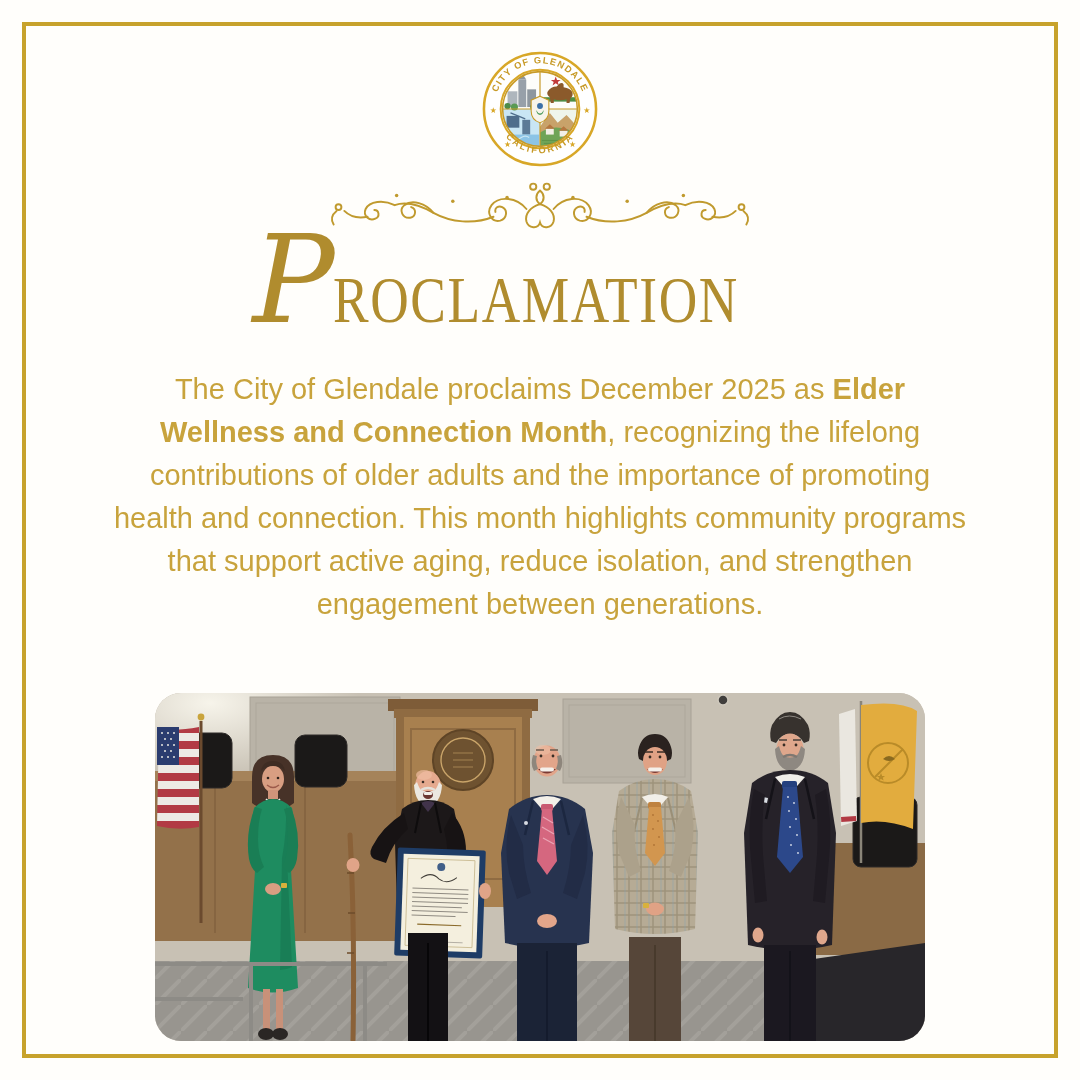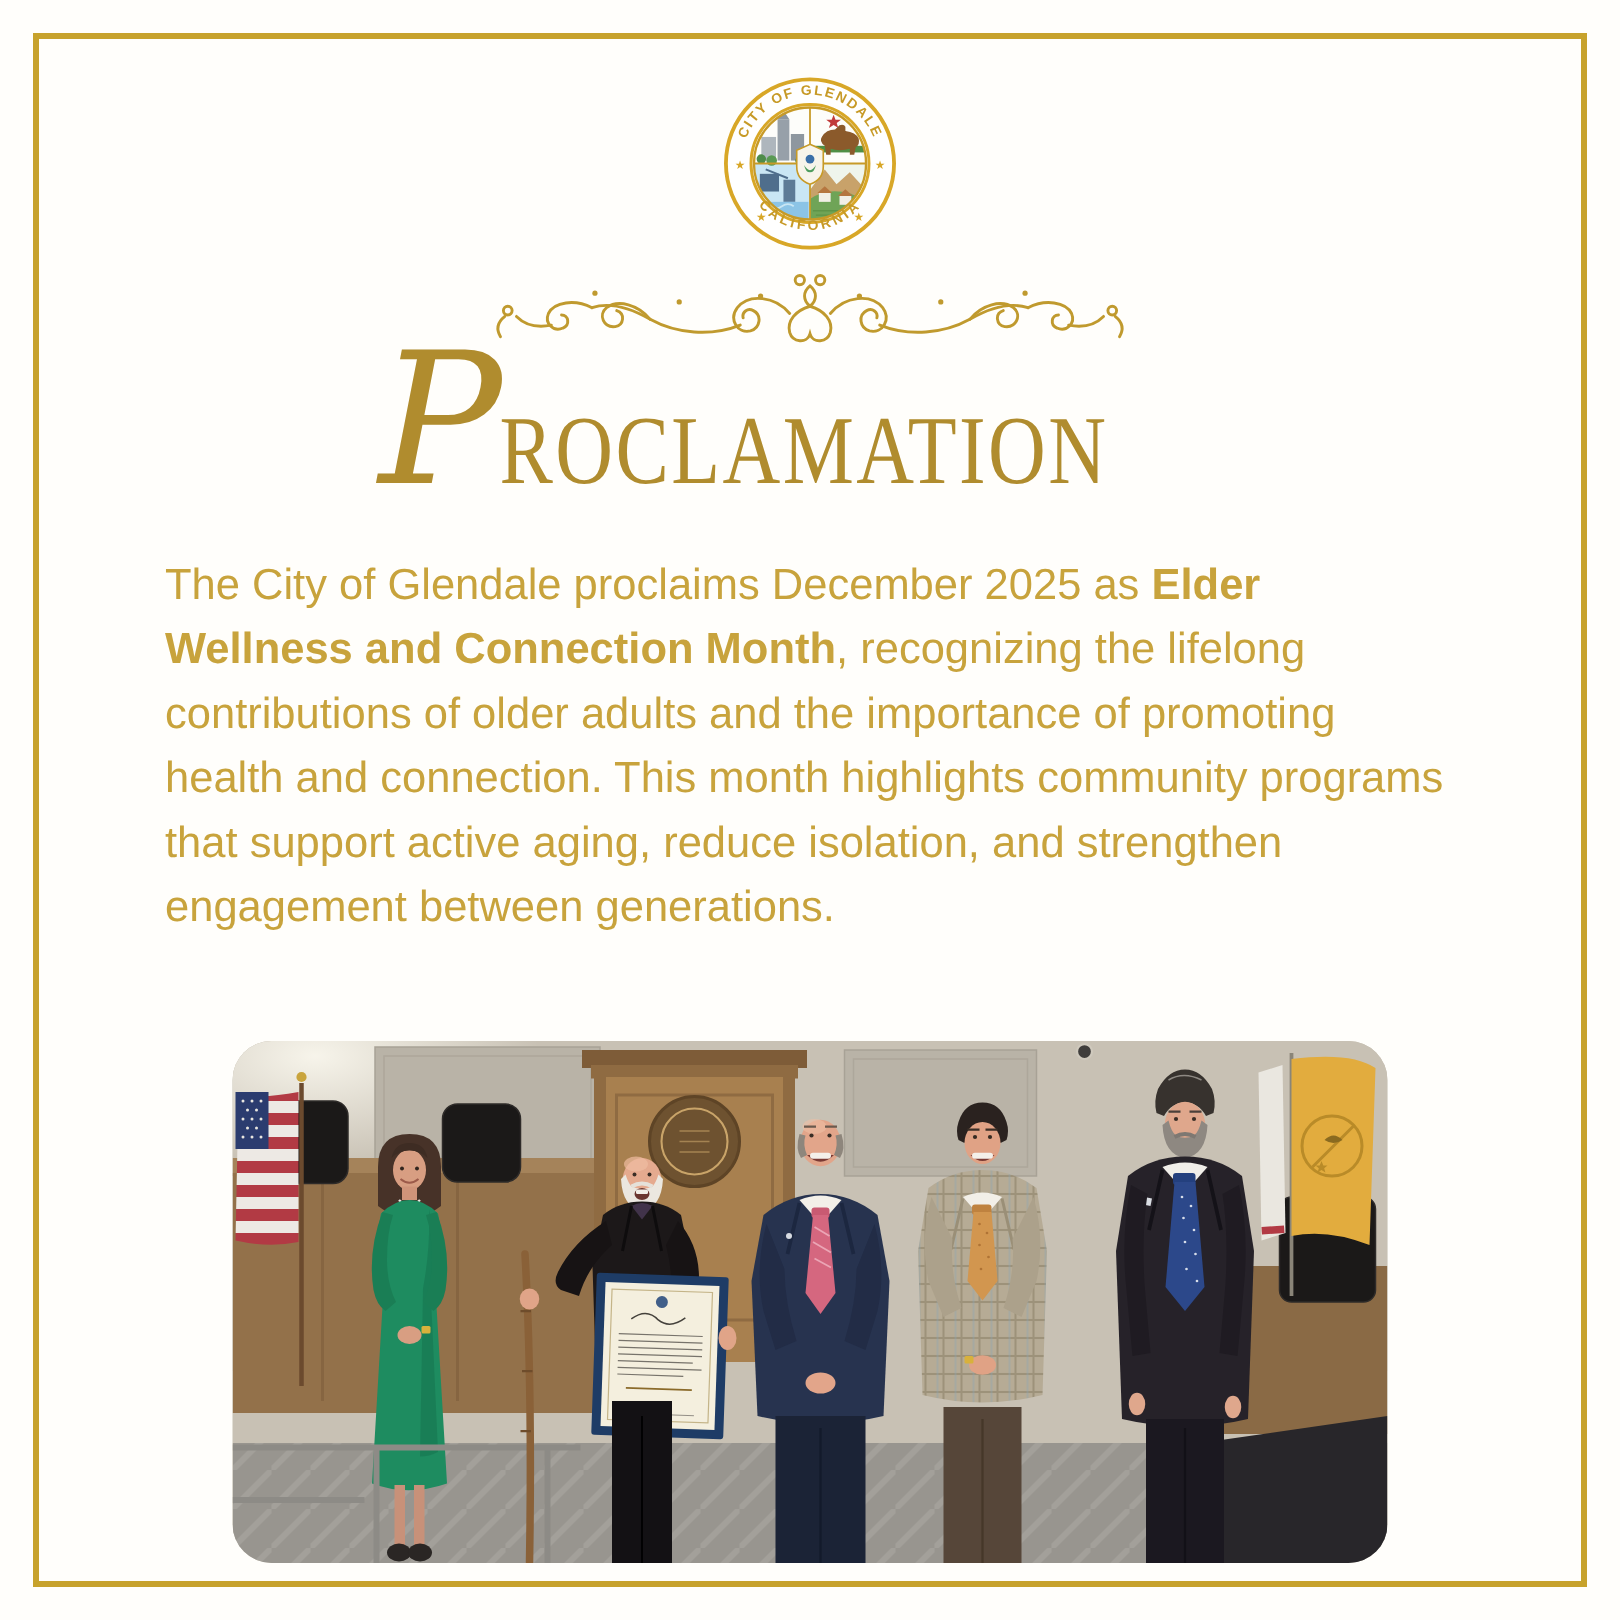--- a/index.html
+++ b/index.html
@@ -9,21 +9,21 @@
     font-family:"Liberation Sans",sans-serif;
   }
   .frame{position:absolute;inset:22px;border:4px solid #C7A22C;pointer-events:none;}
   .seal{margin-top:50px;width:118px;height:118px;display:block;}
   .flourish{margin-top:10px;width:452px;height:62px;display:block;}
   .title-row{margin-top:-10px;display:flex;align-items:baseline;color:#B08C2E;}
   .script-p{font-family:"DejaVu Serif",serif;font-style:italic;font-weight:400;
     font-size:122px;line-height:.82;margin-right:-2px;}
   .title-rest{font-family:"Liberation Serif",serif;font-size:65px;letter-spacing:2px;
     display:inline-block;transform:scaleX(.82);transform-origin:left center;}
-  .body-text{margin-top:30px;width:860px;text-align:left;
+  .body-text{margin-top:30px;width:860px;text-align:center;
     font-size:29px;line-height:43px;color:#C8A33C;}
   .body-text b{font-weight:700;}
   .photo{margin-top:38px;width:770px;height:348px;border-radius:26px;overflow:hidden;
     background:#C8C1B4;flex:none;}
   .photo svg{display:block;}
 </style>
 </head>
 <body>
 
 <div class="poster">

